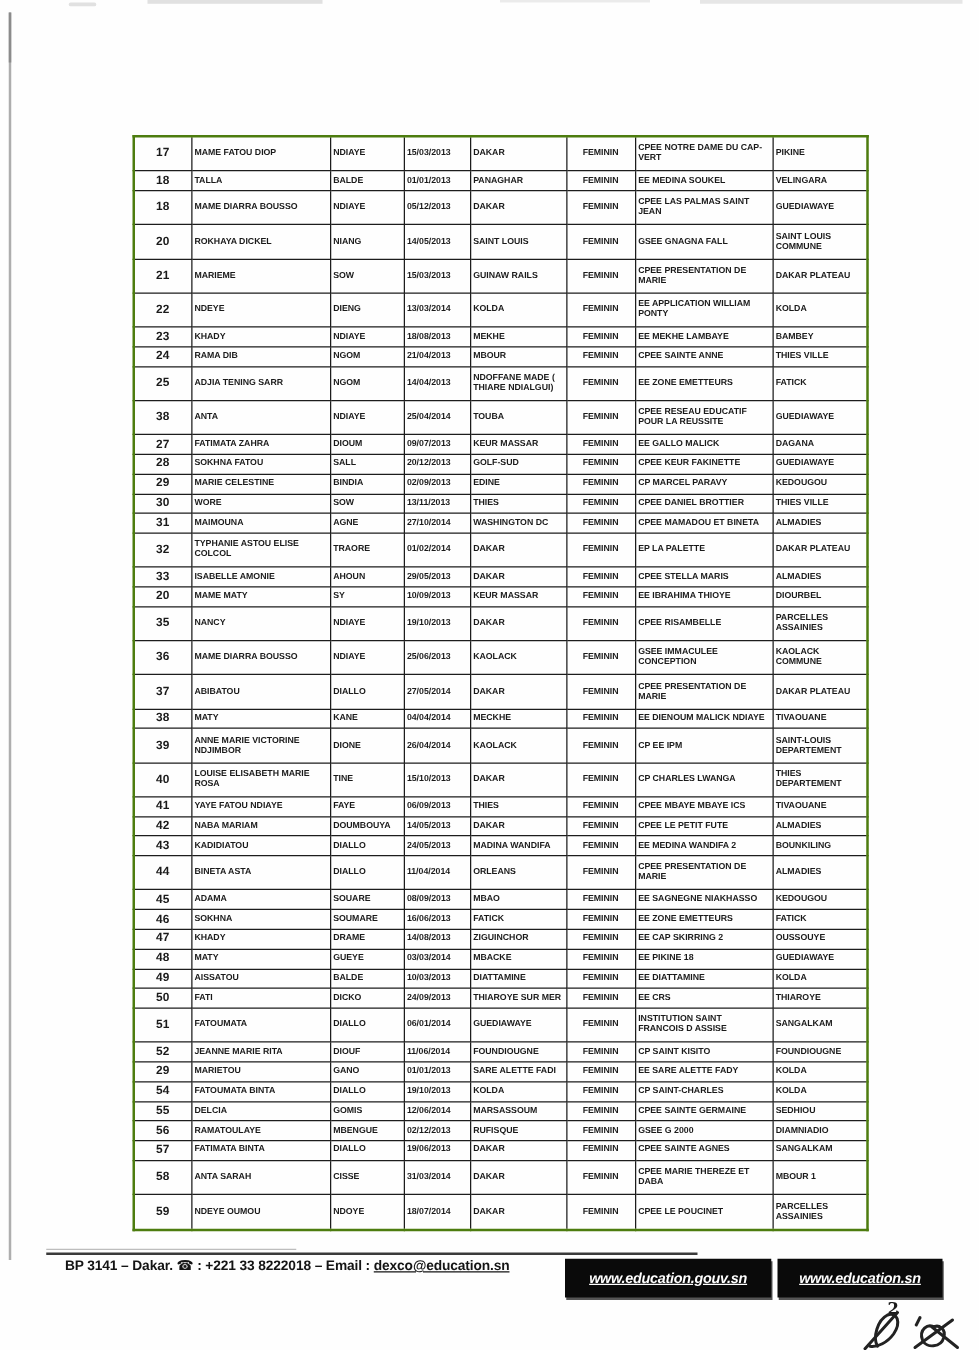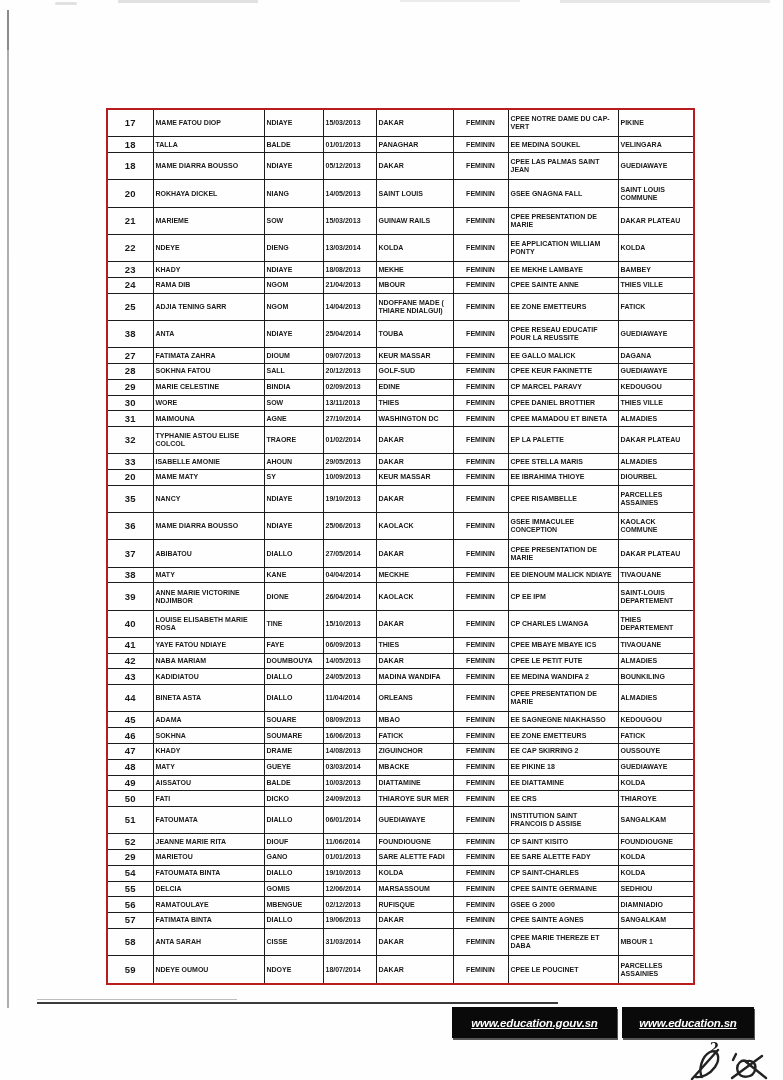--- a/index.html
+++ b/index.html
@@ -20,21 +20,21 @@
   .reg-table{
     position:absolute;left:106px;top:108px;width:587px;height:877px;
     border-collapse:collapse;table-layout:fixed;
   }
   .reg-table td{
     border:1px solid #1c1c1c;
     font-size:7px;line-height:8px;font-weight:700;
     padding:1px 2px;vertical-align:middle;color:#1a1a1a;
     overflow:hidden;word-wrap:break-word;
   }
-  .reg-table{border:2px solid #b91c1c;}
+  .reg-table{border:2px solid #4d7c0f;}
   td.c0{font-size:9.5px;text-align:center;letter-spacing:.2px;}
   td.c3{text-align:left;white-space:nowrap;}
   td.c5{text-align:center;}
   col.w0{width:46px;}col.w1{width:111px;}col.w2{width:59px;}col.w3{width:53px;}
   col.w4{width:77px;}col.w5{width:55px;}col.w6{width:110px;}col.w7{width:76px;}
   
   .footer-rule{position:absolute;left:37px;top:1002px;width:521px;height:2px;background:#3a3a3a;}
   .footer-rule2{position:absolute;left:37px;top:999px;width:200px;height:1px;background:#bdbdbd;}
   .address{position:absolute;left:52px;top:1006px;width:400px;font-size:11px;font-weight:700;color:#141414;line-height:15px;letter-spacing:-0.1px;}
   .address .email{text-decoration:underline;}
@@ -501,20 +501,21 @@
         <td class="c6">CPEE LE POUCINET</td>
         <td class="c7">PARCELLES ASSAINIES</td>
       </tr>
     </tbody>
 </table>
 
 <div class="footer-rule2"></div>
 <div class="footer-rule"></div>
 
 <div class="address">
+  <div><span>BP 3141 – Dakar. ☎ : +221 33 8222018 – Email : </span><span class="email">dexco@education.sn</span></div>
 </div>
 
 <div class="site-box b1">www.education.gouv.sn</div>
 <div class="site-box b2">www.education.sn</div>
 
 <div class="page-num">2</div>
 
 <svg class="signature" width="90" height="36" viewBox="0 0 90 36">
   <g fill="none" stroke="#222" stroke-width="2.4" stroke-linecap="round">
     <path d="M14,33 C10,26 14,12 22,8 C30,5 33,14 27,23 C22,30 14,34 8,33"></path>

